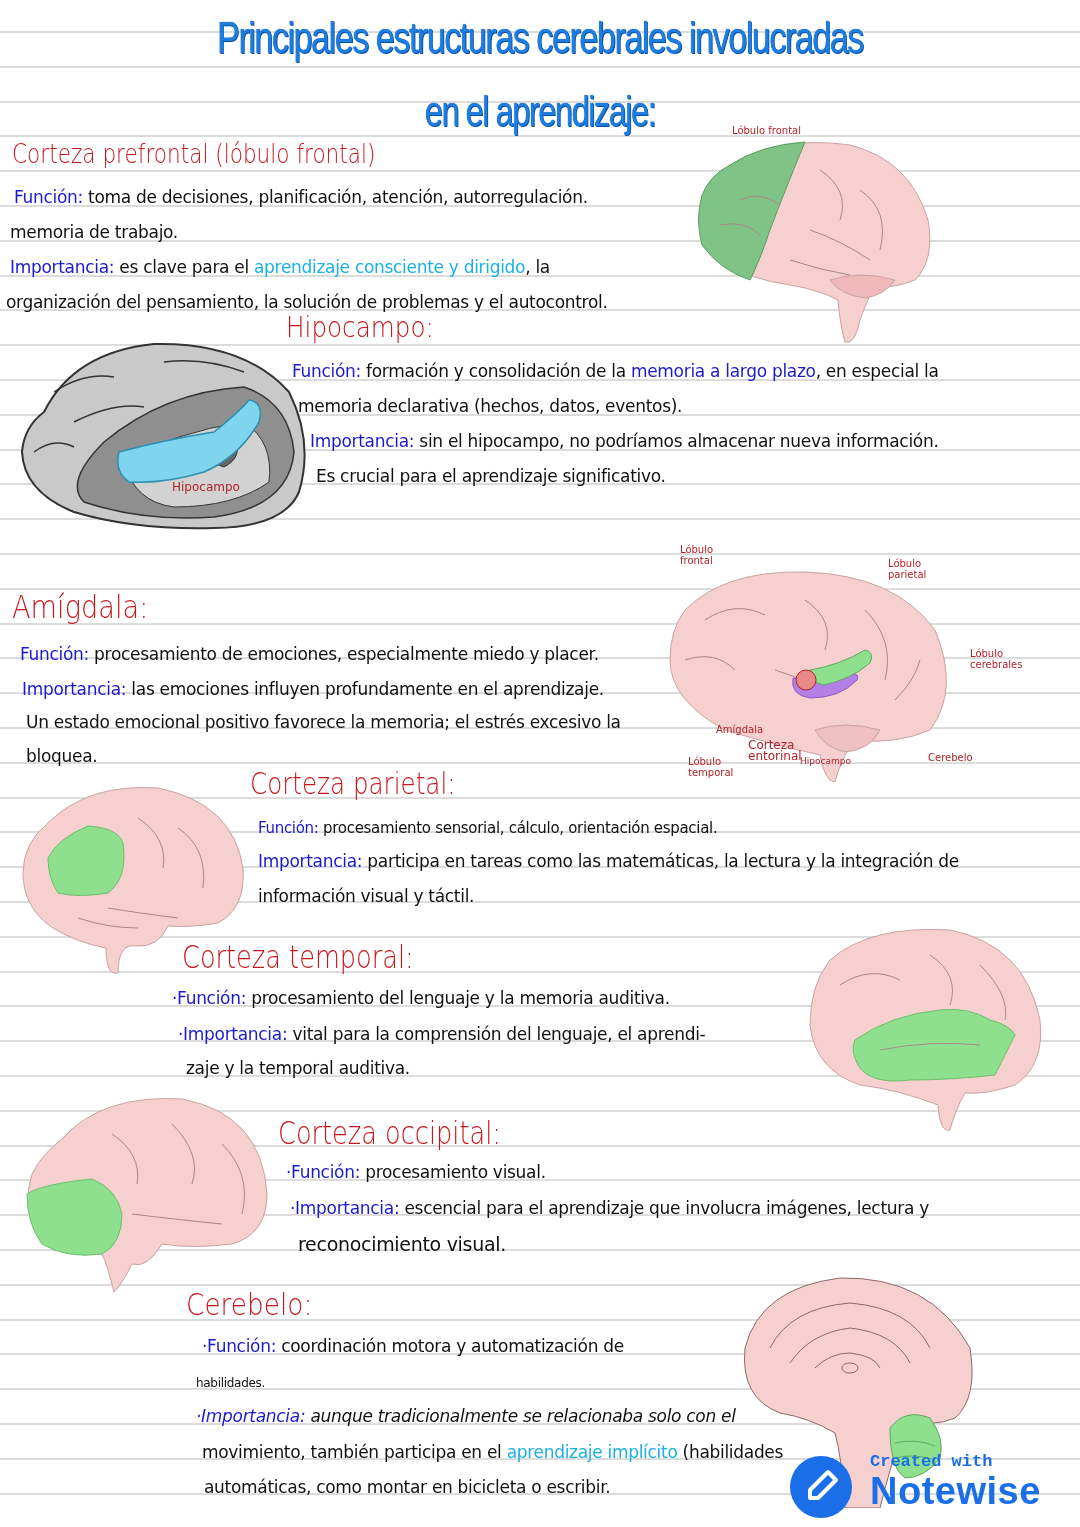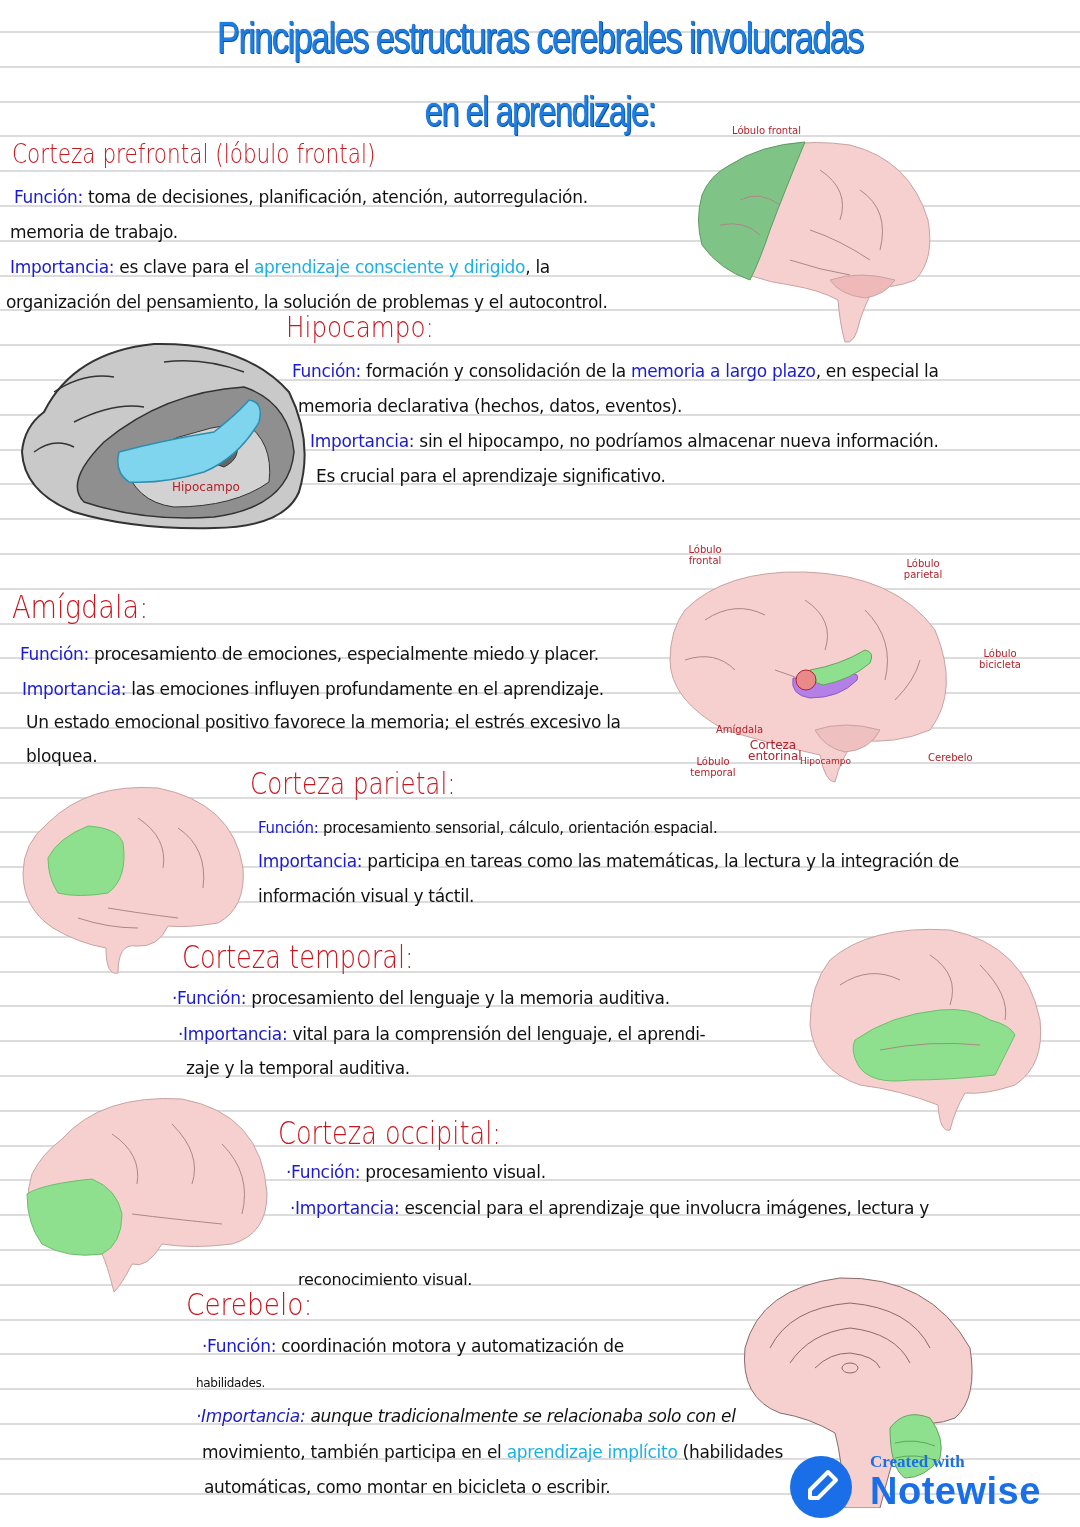--- a/index.html
+++ b/index.html
@@ -18,23 +18,23 @@
     transform: scaleX(0.78); transform-origin:center;
     text-shadow: 0 0 1px #0a4fa8, 1px 1px 0 #0a4fa8;
     font-weight:400; line-height:48px;
   }
   .heading { color:#c8161d; font-family:"DejaVu Sans", sans-serif; font-weight:300; white-space:nowrap; }
   .line { color:#111; font-size:17px; white-space:nowrap; font-family:"DejaVu Sans", sans-serif; letter-spacing:-0.3px; line-height:20px; }
   .lbl { color:#1a1ad0;margin-top:27px; }
   .hl-cyan { color:#1ab0e6; }
   .hl-blue { color:#1a1ad0; }
   .bullet { color:#1a1ad0; }
-  .anno { color:#b3222a; font-size:10px; white-space:nowrap; font-family:"DejaVu Sans", sans-serif; line-height:11px;text-align:center; }
+  .anno { color:#b3222a; font-size:10px; white-space:nowrap; font-family:"DejaVu Sans", sans-serif; line-height:11px; }
   svg { display:block; }
-  .badge-text1 { color:#1a6fe8; font-weight:700; font-size:17px; font-family:Liberation Serif, serif; }
+  .badge-text1 { color:#1a6fe8; font-weight:700; font-size:17px; font-family:Liberation Mono, monospace; }
   .badge-text2 { color:#1a6fe8; font-weight:700; font-size:38px; font-family:"Liberation Sans", sans-serif; letter-spacing:0.5px; line-height:38px; }
 </style>
 </head>
 <body>
 
 <div class="abs title" style="top:14px;">Principales estructuras cerebrales involucradas</div>
 <div class="abs title" style="top:88px; font-size:42px;">en el aprendizaje:</div>
 
 <div class="abs heading" style="left:12px; top:138px; font-size:27px; transform:scaleX(0.8); transform-origin:left;">Corteza prefrontal (lóbulo frontal)</div>
 <div class="abs line" style="left:14px; top:187px;">
@@ -93,21 +93,21 @@
     <path d="M20 50 Q60 10 140 12 Q230 15 270 70 Q295 130 265 170 Q230 185 190 180 Q175 200 170 222 Q160 222 155 195 Q110 185 60 170 Q5 140 5 100 Q5 70 20 50Z" fill="#f6cfcf" stroke="#c9a2a2"></path>
     <path d="M40 60 Q70 40 100 55 M20 100 Q50 90 70 110 M140 40 Q170 60 160 90 M200 50 Q230 80 220 120 M110 110 Q140 120 160 130 M230 140 Q250 120 255 100" stroke="#a88" fill="none"></path>
     <path d="M150 170 Q180 160 215 170 Q205 190 180 192 Q160 188 150 170Z" fill="#efc0c0" stroke="#c9a2a2"></path>
     <path d="M128 118 Q155 125 185 115 Q195 112 192 120 Q175 138 145 138 Q125 135 128 118Z" fill="#b57fe8" stroke="#8b5bc9"></path>
     <path d="M145 110 Q175 105 200 90 Q210 92 205 103 Q185 120 158 125 Q145 122 145 110Z" fill="#8ee08e" stroke="#5fa65f"></path>
     <circle cx="141" cy="120" r="10" fill="#e88a8a" stroke="#b3222a"></circle>
   </svg>
 </div>
 <div class="abs anno" style="left:680px; top:544px; width:50px; white-space:normal;">Lóbulo frontal</div>
 <div class="abs anno" style="left:888px; top:558px; width:70px; white-space:normal;">Lóbulo parietal</div>
-<div class="abs anno" style="left:970px; top:648px; width:60px; white-space:normal;">Lóbulo bicicleta</div>
+<div class="abs anno" style="left:970px; top:648px; width:60px; white-space:normal;">Lóbulo cerebrales</div>
 <div class="abs anno" style="left:716px; top:724px;">Amígdala</div>
 <div class="abs anno" style="left:748px; top:740px; width:50px; white-space:normal; font-size:12px;">Corteza entorinal</div>
 <div class="abs anno" style="left:800px; top:756px; font-size:9px;">Hipocampo</div>
 <div class="abs anno" style="left:688px; top:756px; width:50px; white-space:normal;">Lóbulo temporal</div>
 <div class="abs anno" style="left:928px; top:752px;">Cerebelo</div>
 
 <div class="abs heading" style="left:250px; top:766px; font-size:30px; transform:scaleX(0.82); transform-origin:left;">Corteza parietal:</div>
 <div class="abs line" style="left:258px; top:818px; font-size:15px;">
   <span class="lbl">Función:</span><span> procesamiento sensorial, cálculo, orientación espacial.</span>
 </div>
@@ -141,21 +141,21 @@
   </svg>
 </div>
 
 <div class="abs heading" style="left:278px; top:1114px; font-size:32px; transform:scaleX(0.8); transform-origin:left;">Corteza occipital:</div>
 <div class="abs line" style="left:286px; top:1162px;">
   <span class="bullet">·</span><span class="lbl">Función:</span><span> procesamiento visual.</span>
 </div>
 <div class="abs line" style="left:290px; top:1198px;">
   <span class="bullet">·</span><span class="lbl">Importancia:</span><span> escencial para el aprendizaje que involucra imágenes, lectura y</span>
 </div>
-<div class="abs line" style="left:298px; top:1270px; font-size:16px;">reconocimiento visual.</div>
+<div class="abs line" style="left:298px; top:1234px; font-size:19px;">reconocimiento visual.</div>
 
 <div class="abs" style="left:22px; top:1094px; width:250px; height:200px;">
   <svg width="250" height="200" viewBox="0 0 250 200">
     <path d="M40 45 Q80 0 160 5 Q240 20 245 100 Q245 140 210 150 Q170 155 140 150 Q125 175 110 170 Q100 190 92 198 Q85 170 80 160 Q40 160 15 140 Q0 110 10 80 Q20 60 40 45Z" fill="#f6cfcf" stroke="#c9a2a2"></path>
     <path d="M5 100 Q20 90 70 85 Q95 95 100 120 Q100 150 80 160 Q45 165 20 150 Q5 130 5 100Z" fill="#8ee08e" stroke="#6cbf6c"></path>
     <path d="M90 40 Q120 60 115 90 M150 30 Q180 60 170 90 M200 50 Q230 80 220 120 M110 120 Q150 125 200 130" stroke="#a88" fill="none"></path>
   </svg>
 </div>
 
 <div class="abs heading" style="left:186px; top:1286px; font-size:31px; transform:scaleX(0.85); transform-origin:left;">Cerebelo:</div>

